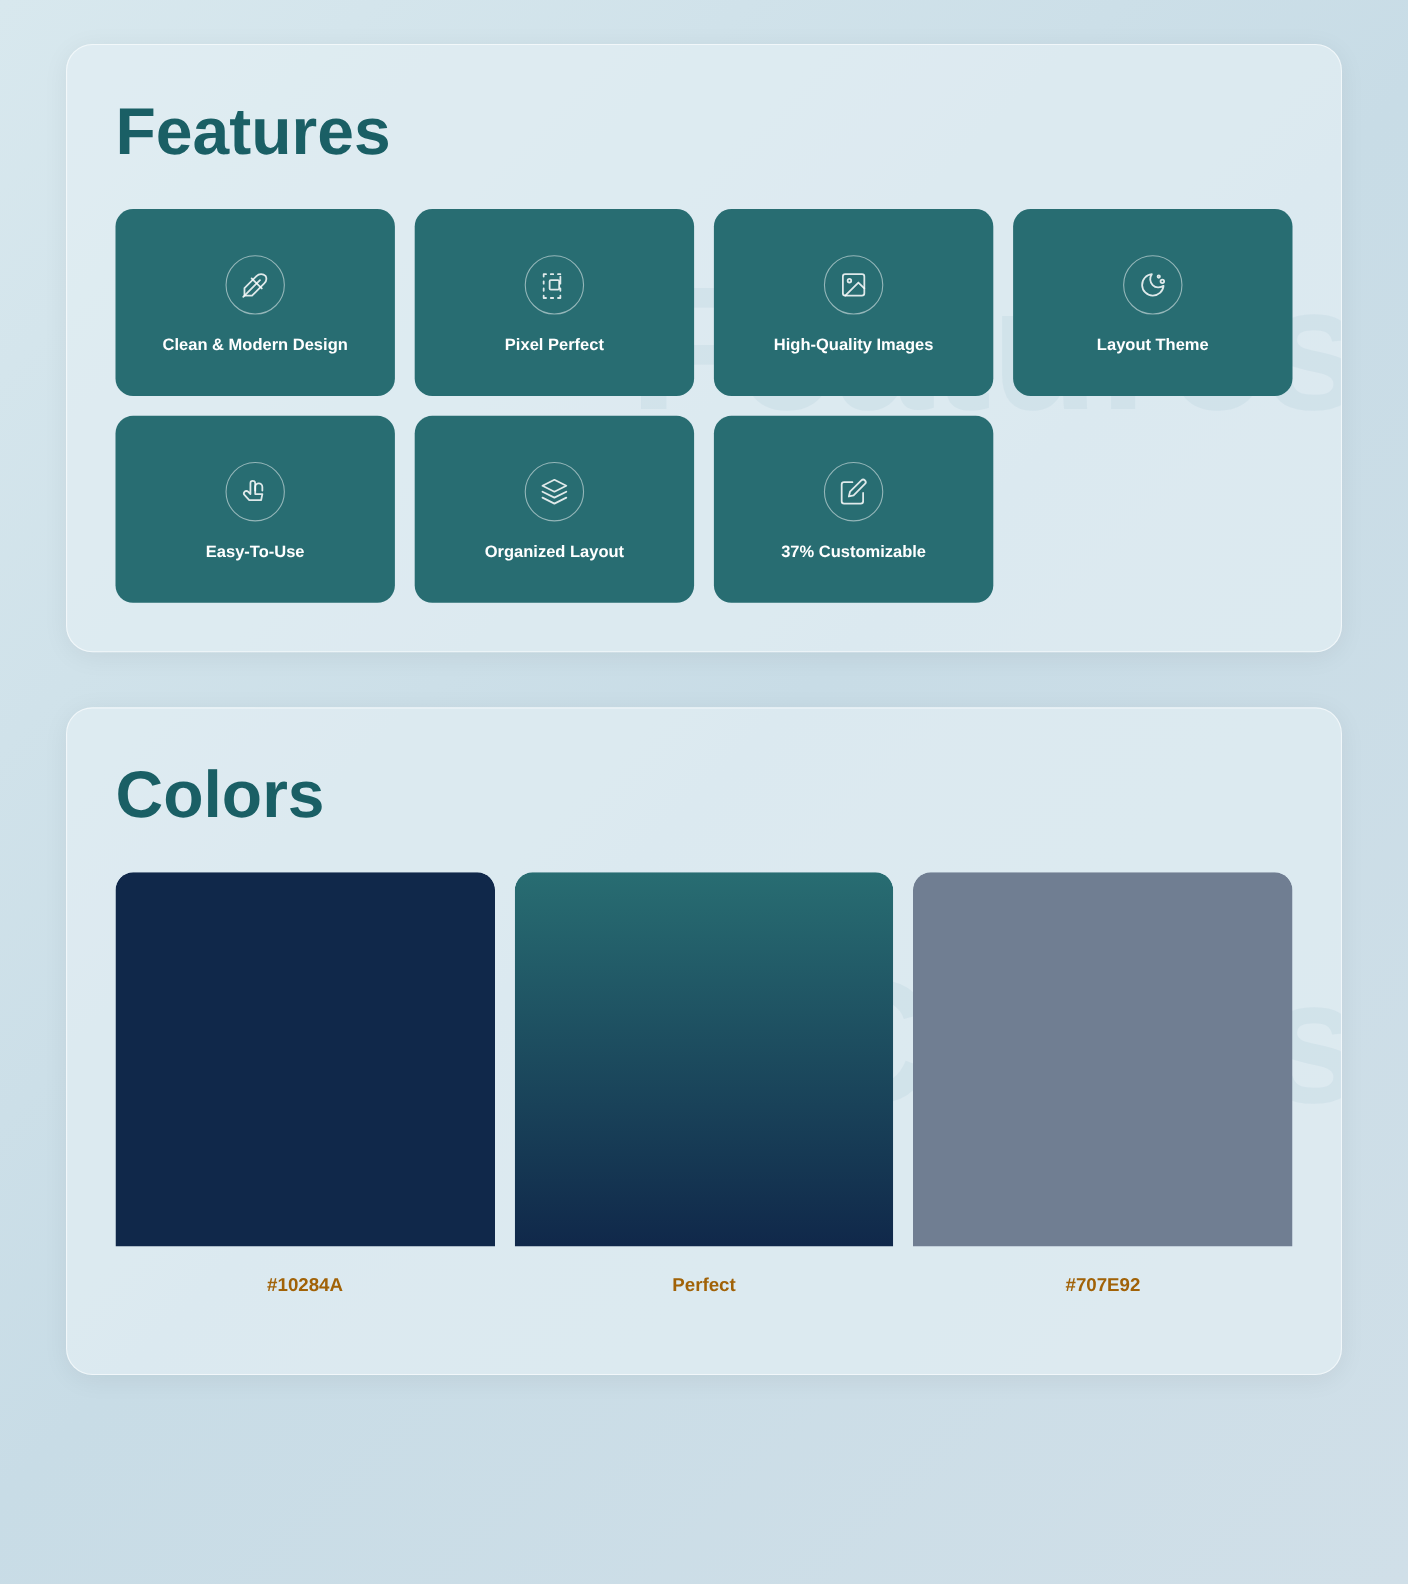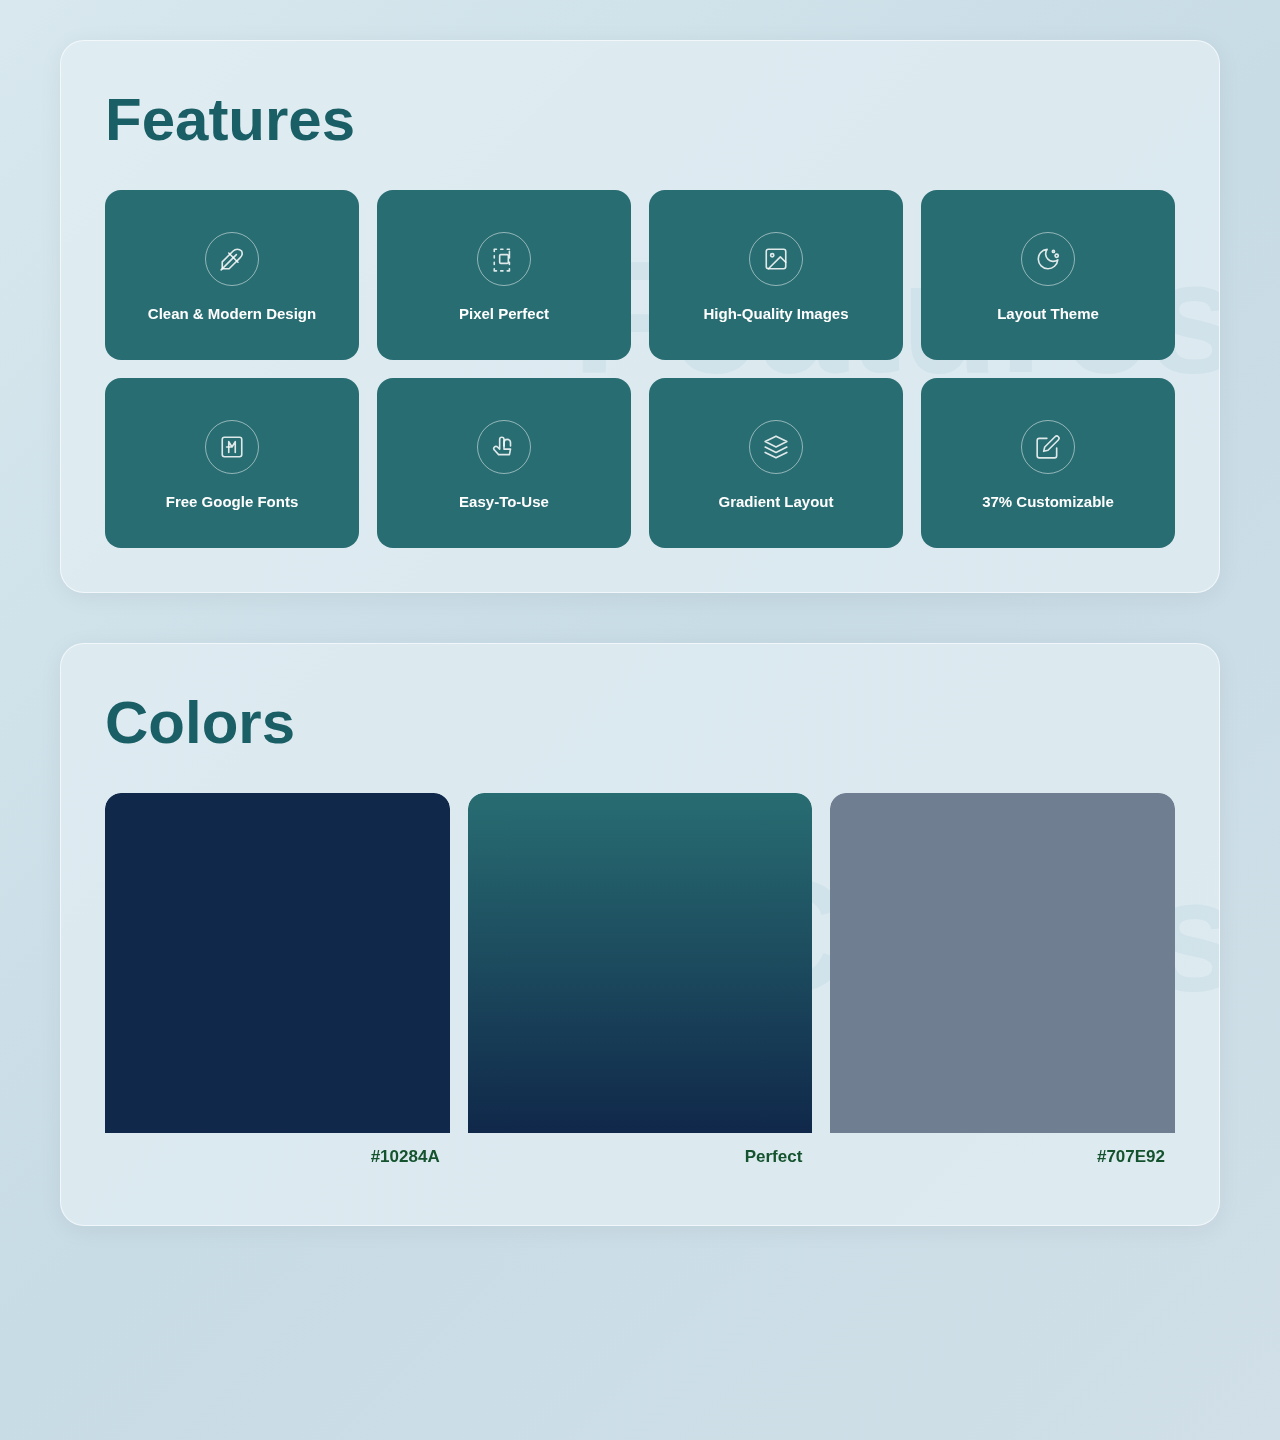--- a/index.html
+++ b/index.html
@@ -113,26 +113,26 @@
       flex-direction: column;
     }
 
     .color-swatch {
       flex: 1;
       min-height: 340px;
       border-radius: 16px 16px 0 0;
     }
 
     .color-label {
-      padding: 14px 10px;
+      padding: 26px 10px;
       background: rgba(225, 237, 243, 0.0);
       font-size: 17px;
       font-weight: 700;
-      color: #14532d;
-      text-align: right;
+      color: #a16207;
+      text-align: center;
     }
 
     .color-swatch.dark-navy { background: #10284A; }
     .color-swatch.teal { background: #286D72; }
     .color-swatch.gradient { background: linear-gradient(180deg, #286D72 0%, #10284A 100%); }
     .color-swatch.gray { background: #707E92; }
     .color-swatch.coral { background: #D66B66; }
   </style>
 </head>
 <body>
@@ -178,50 +178,40 @@
       <div class="feature-icon-circle">
         <svg viewBox="0 0 24 24">
           <path d="M21 12.79A9 9 0 1 1 11.21 3a7 7 0 0 0 9.79 9.79z"></path>
           <circle cx="17" cy="5" r="1"></circle>
           <circle cx="20" cy="9" r="1.5"></circle>
         </svg>
       </div>
       <span class="feature-label">Layout Theme</span>
     </div>
 
-    <div class="feature-card">
-      <div class="feature-icon-circle">
-        <svg viewBox="0 0 24 24">
-          <rect x="3" y="3" width="18" height="18" rx="2"></rect>
-          <path d="M9 17V7l3 5 3-5v10"></path>
-          <line x1="7" y1="12" x2="11" y2="12"></line>
-        </svg>
-      </div>
-      <span class="feature-label">Free Google Fonts</span>
-    </div>
 
     <div class="feature-card">
       <div class="feature-icon-circle">
         <svg viewBox="0 0 24 24">
           <path d="M18 11V8a3 3 0 0 0-6 0v3"></path>
           <path d="M12 11V5a2 2 0 0 0-4 0v9l-2-2a2 2 0 0 0-2.83 2.83L7 19h10l1-5H12z"></path>
         </svg>
       </div>
       <span class="feature-label">Easy-To-Use</span>
     </div>
 
     <div class="feature-card">
       <div class="feature-icon-circle">
         <svg viewBox="0 0 24 24">
           <polygon points="12 2 2 7 12 12 22 7 12 2"></polygon>
           <polyline points="2 17 12 22 22 17"></polyline>
           <polyline points="2 12 12 17 22 12"></polyline>
         </svg>
       </div>
-      <span class="feature-label">Gradient Layout</span>
+      <span class="feature-label">Organized Layout</span>
     </div>
 
     <div class="feature-card">
       <div class="feature-icon-circle">
         <svg viewBox="0 0 24 24">
           <path d="M11 4H4a2 2 0 0 0-2 2v14a2 2 0 0 0 2 2h14a2 2 0 0 0 2-2v-7"></path>
           <path d="M18.5 2.5a2.121 2.121 0 0 1 3 3L12 15l-4 1 1-4 9.5-9.5z"></path>
         </svg>
       </div>
       <span class="feature-label">37% Customizable</span>

